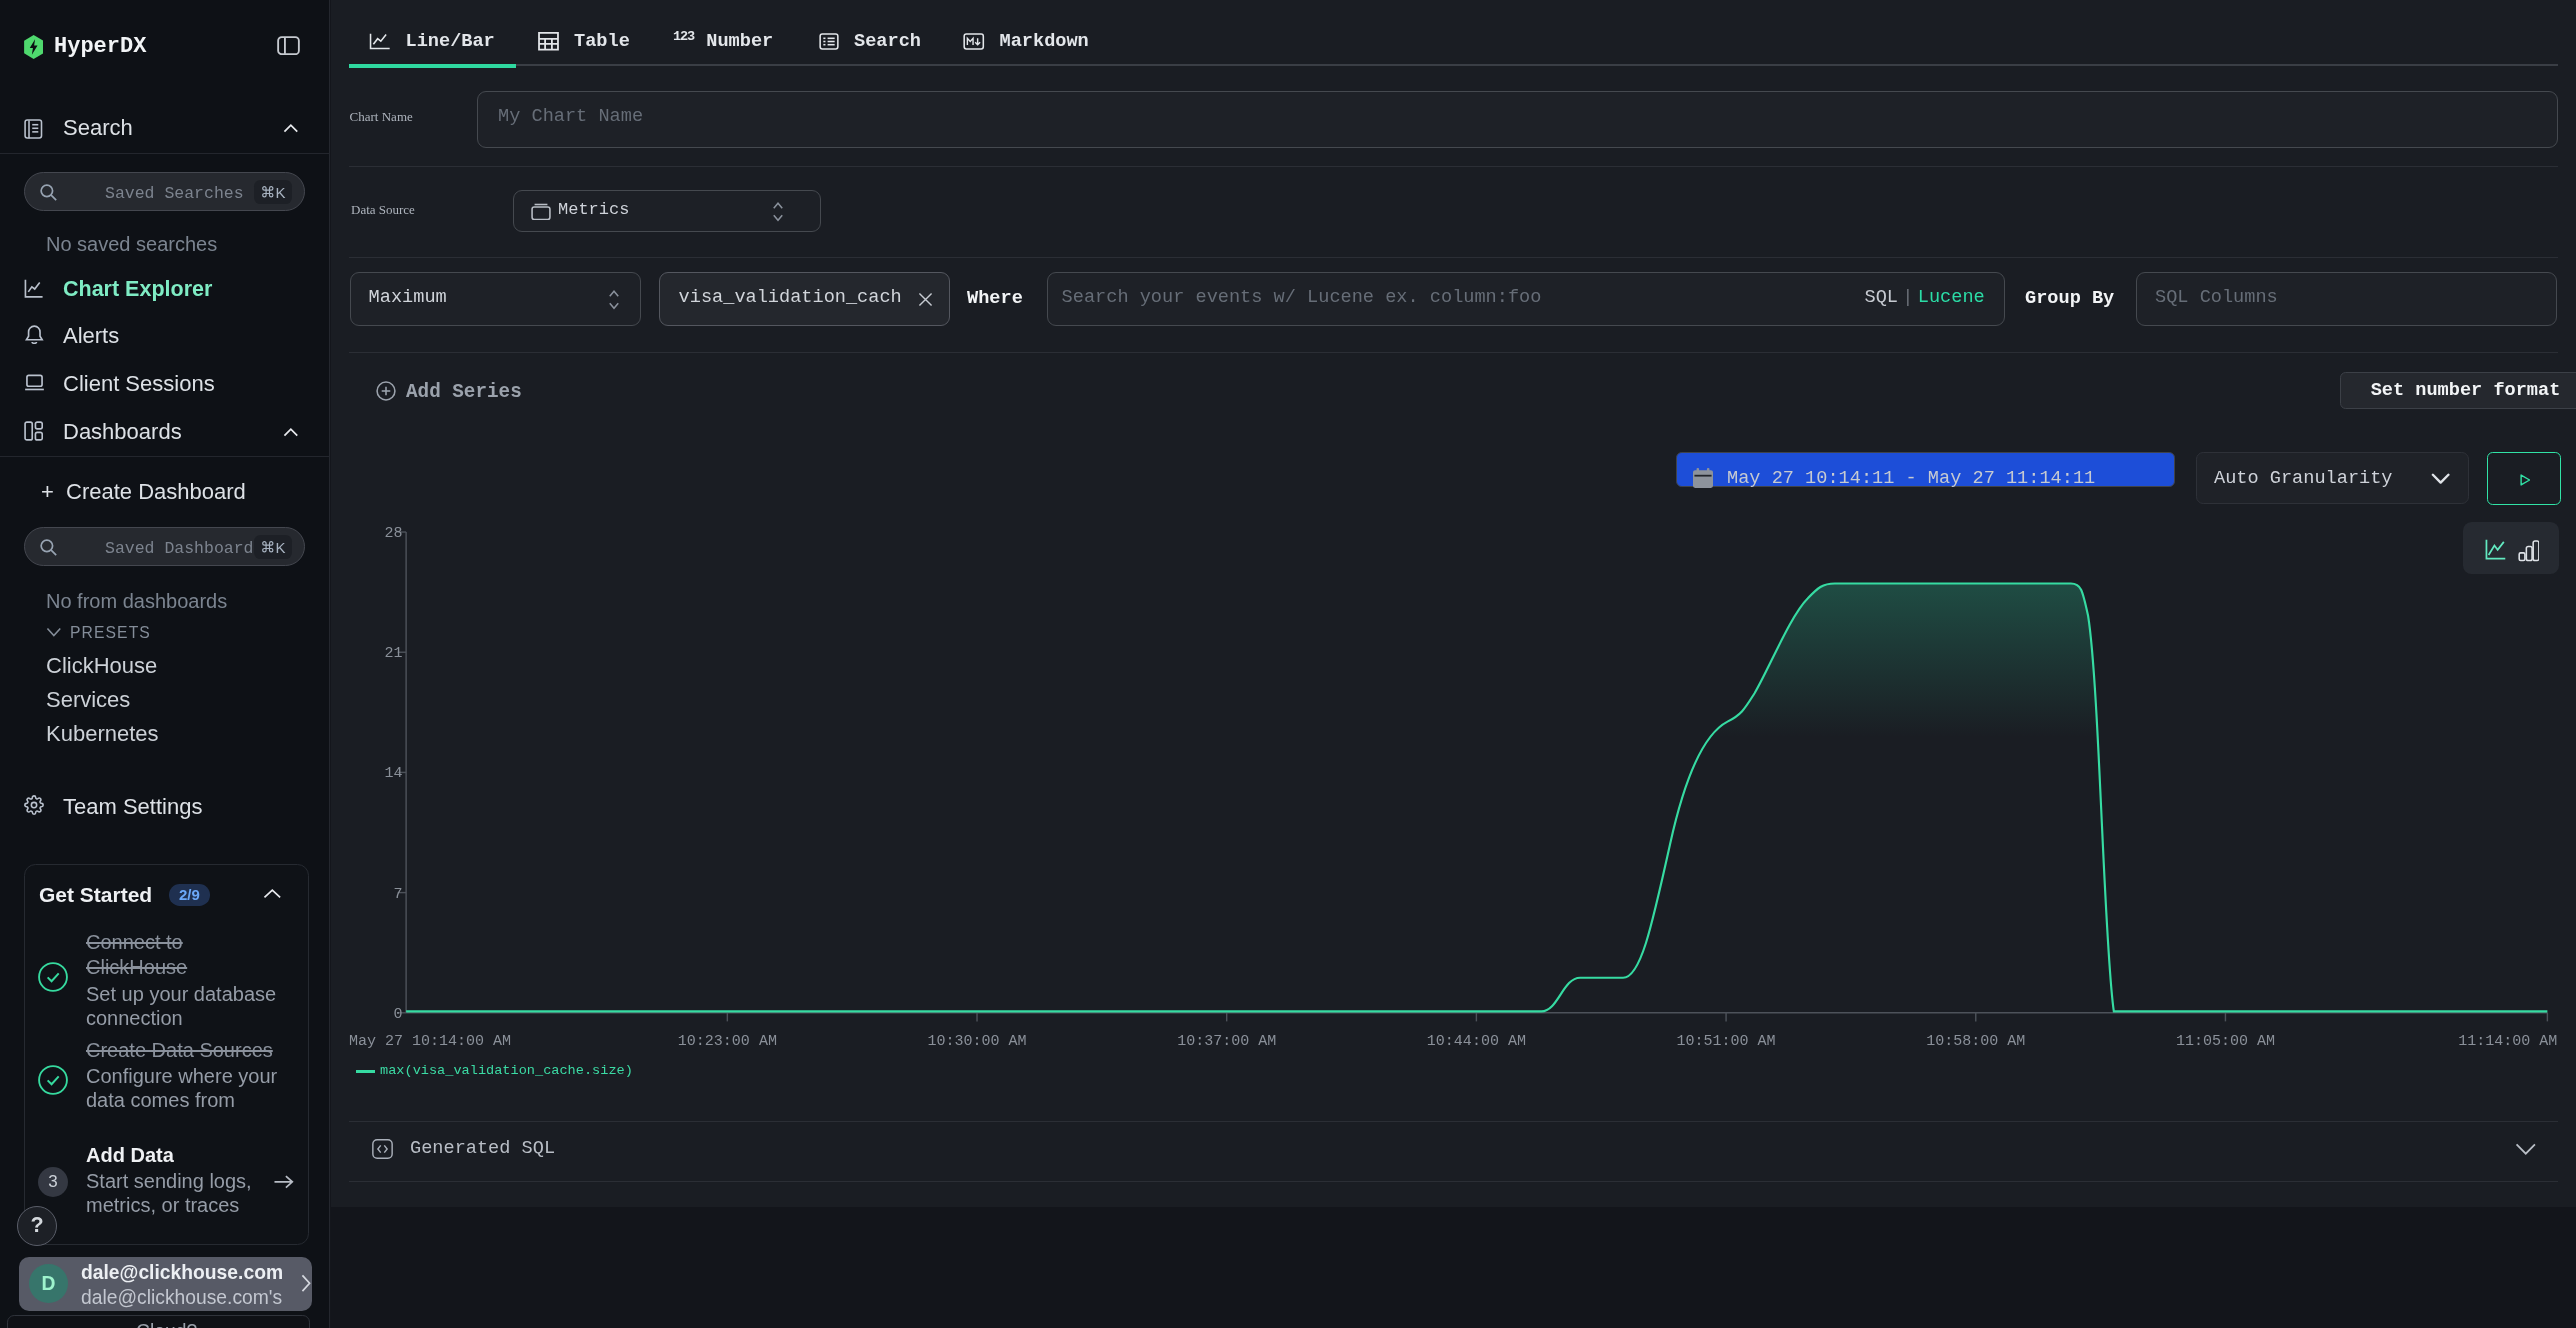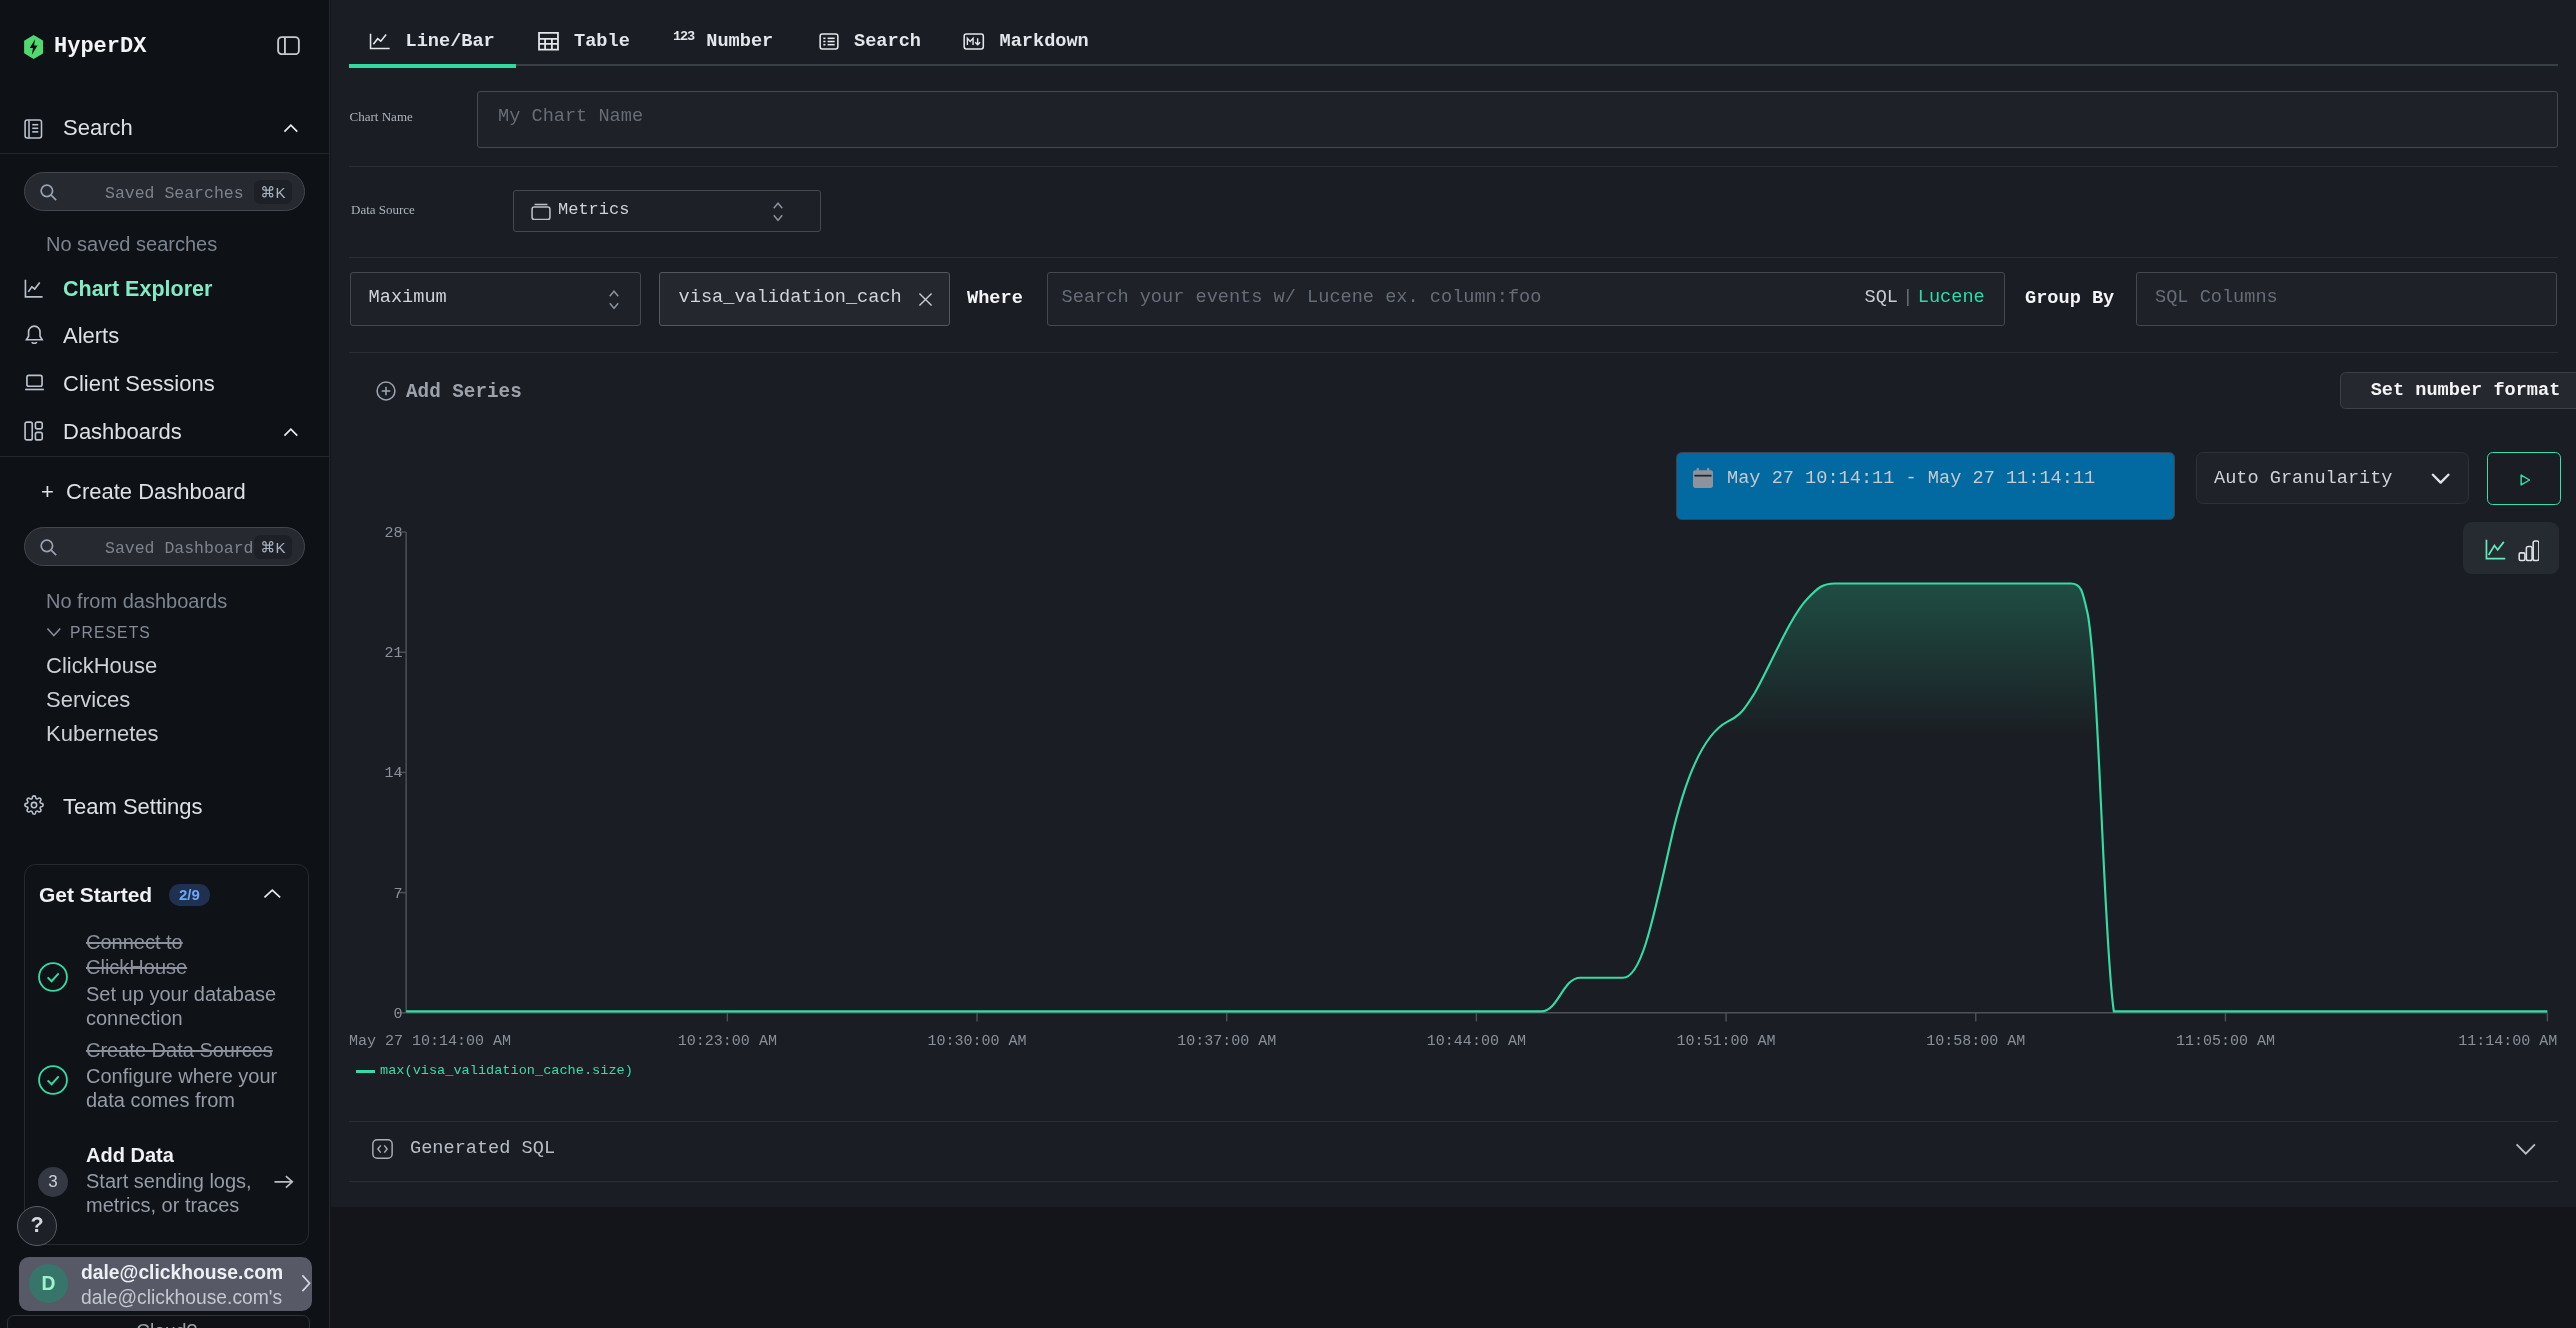--- a/index.html
+++ b/index.html
@@ -19,21 +19,21 @@
   .kbd { position:absolute; right:12px; top:7.2px; height:24px; padding:0 6.4px; background:#1d2026;
     border-radius:6.4px; color:#a9b4c2; font-size:15px; font-family:"Liberation Sans",sans-serif;
     display:flex; align-items:center; gap:1.4px; }
   .navtxt { position:absolute; left:63px; font-size:22px; color:#dde1e6; }
 
   
   #main { position:absolute; left:331px; top:0; width:2245px; height:1328px; background:#1a1d23; }
   #main .hsep { position:absolute; left:18px; width:2209px; height:0.7px; background:#2b2e35; }
   .tab { position:absolute; top:19.3px; height:44px; display:flex; align-items:center; gap:15px;
     color:#e3e6ea; font-weight:bold; font-size:18.6px; }
-  .inp { position:absolute; background:#1e2127; border:0.7px solid #45494f; border-radius:3px; }
+  .inp { position:absolute; background:#1e2127; border:0.7px solid #45494f; border-radius:9px; }
   .ph26 { font-size:18.6px; color:#666d77; }
   .lbl { font-size:13px; color:#aeb4bd;font-family:Liberation Serif, serif; }
 </style>
 </head>
 <body>
 
 <div id="sidebar">
 
   <svg class="abs" style="left:23.6px;top:35px" width="19.3" height="24" viewBox="0 0 27 34">
     <path d="M13.5 0 L27 8 V26 L13.5 34 L0 26 V8 Z" fill="#4fd96e"></path>
@@ -266,21 +266,21 @@
   <div class="hsep" style="top:352px"></div>
 
   <svg class="abs" style="left:45px;top:381px" width="20" height="20" viewBox="0 0 28 28" fill="none" stroke="#9ba2ac" stroke-width="2.2">
     <circle cx="14" cy="14" r="12.5"></circle>
       <line x1="14" y1="8" x2="14" y2="20"></line>
       <line x1="8" y1="14" x2="20" y2="14"></line>
   </svg>
   <div class="abs" style="left:75px;top:381px;font-size:19.3px;font-weight:bold;color:#9ba2ac">Add Series</div>
   <div class="abs" style="left:2009px;top:372px;width:251px;height:37px;background:#25282e;border:0.7px solid #3c4047;border-radius:5.7px;color:#f2f4f6;font-size:18.6px;font-weight:bold;text-align:center;line-height:36px">Set number format</div>
 
-  <div class="abs" style="left:1345px;top:452px;width:499px;height:68px;background:#0369a1;border:0.7px solid #3f434b;border-radius:5.7px">
+  <div class="abs" style="left:1345px;top:452px;width:499px;height:35px;background:#1d4ed8;border:0.7px solid #3f434b;border-radius:5.7px">
     <svg class="abs" style="left:15.7px;top:15px" width="20" height="20" viewBox="0 0 28 28" fill="#8d939c">
       <rect x="0" y="3" width="28" height="25" rx="3"></rect>
       <rect x="5" y="0" width="3.5" height="7" rx="1.5"></rect>
         <rect x="19.5" y="0" width="3.5" height="7" rx="1.5"></rect>
       <rect x="2" y="9.5" width="24" height="2.5" fill="#22252b"></rect>
     </svg>
     <div class="abs" style="left:50px;top:15px;font-size:18.6px;color:#c6cad1">May 27 10:14:11 - May 27 11:14:11</div>
   </div>
   <div class="abs" style="left:1865px;top:452px;width:273px;height:52px;background:#1f2228;border:0.7px solid #2e3138;border-radius:7.2px">
     <div class="abs" style="left:17px;top:15px;font-size:18.6px;color:#ced2d9">Auto Granularity</div>

